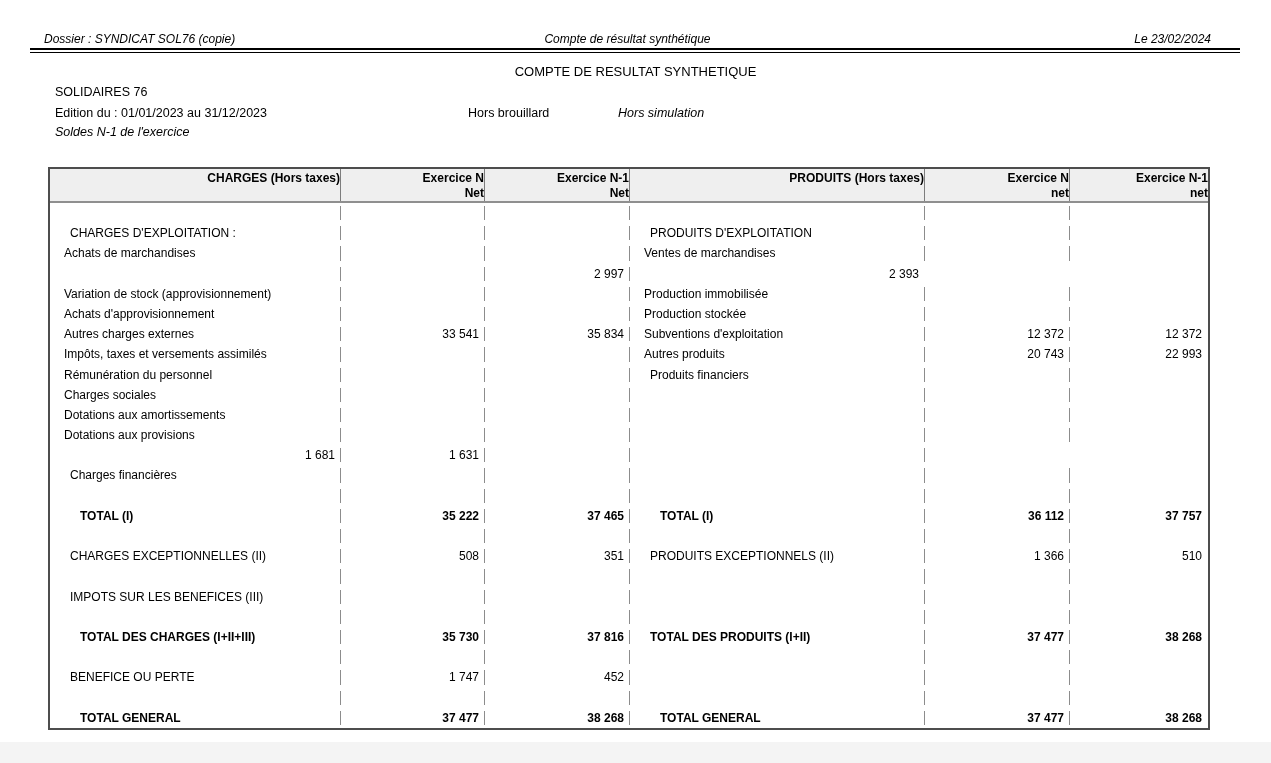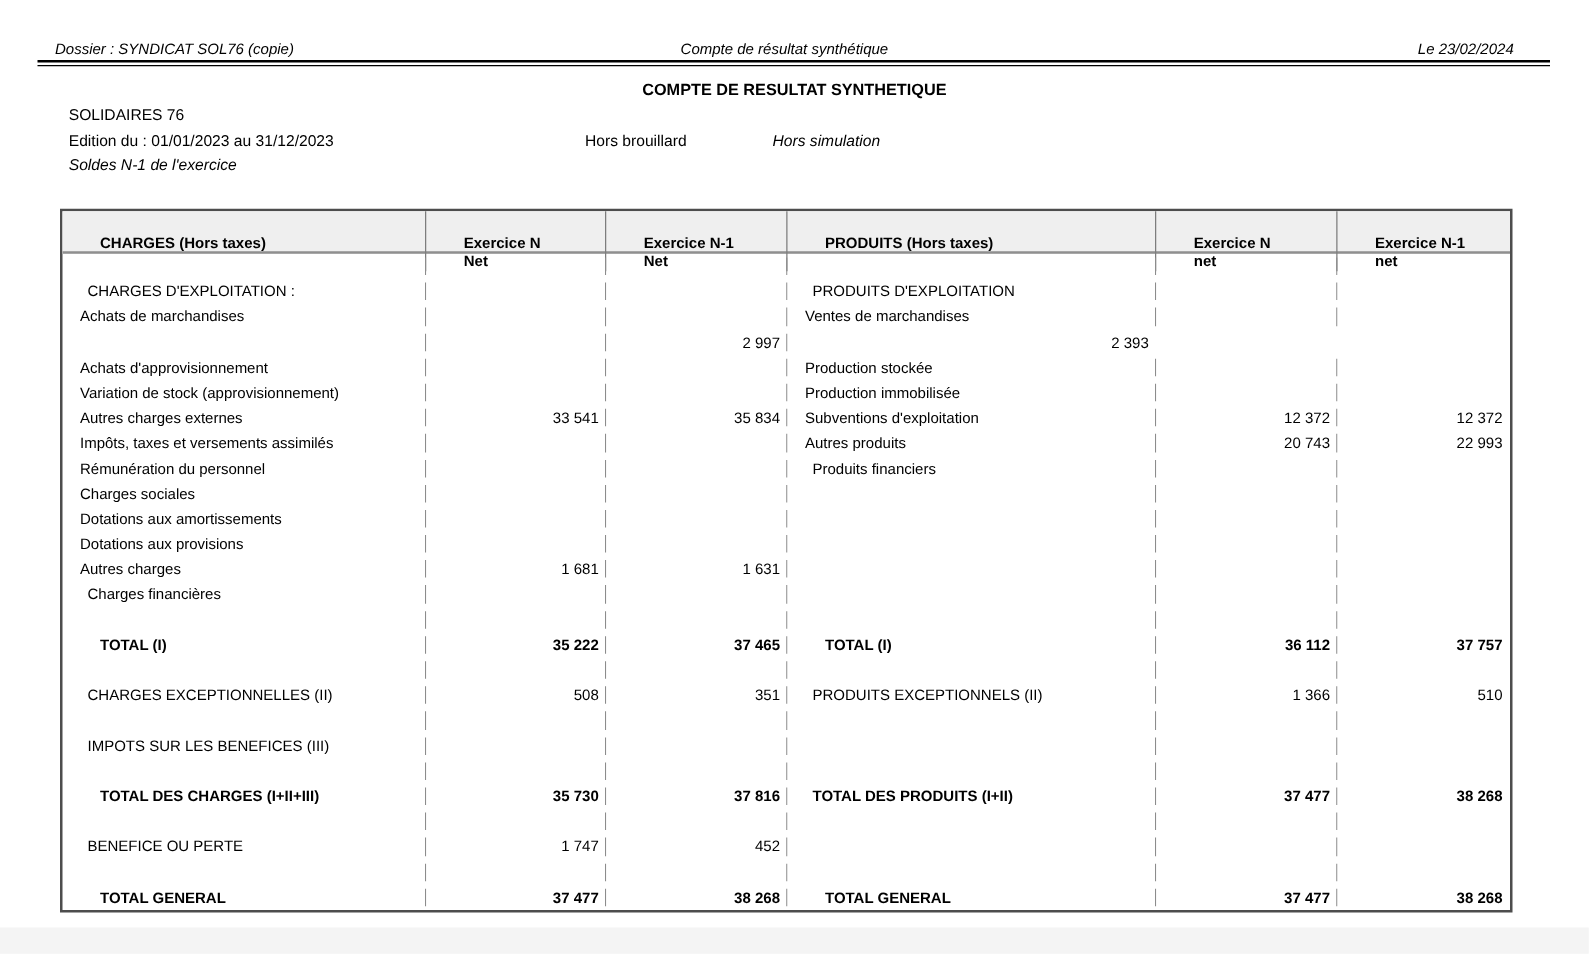--- a/index.html
+++ b/index.html
@@ -12,39 +12,38 @@
   
   .topbar{position:absolute;top:32px;left:44px;right:60px;height:16px;font-size:12px;font-style:italic;}
   .topbar .left{position:absolute;left:0;top:0;white-space:nowrap;}
   .topbar .center{position:absolute;left:0;right:0;text-align:center;top:0;white-space:nowrap;}
   .topbar .right{position:absolute;right:0;top:0;white-space:nowrap;}
   .double-rule{
     position:absolute;top:48px;left:30px;right:31px;height:2px;
     border-top:2px solid #000;border-bottom:1px solid #000;
   }
   
-  .doc-title{position:absolute;top:64px;left:0;right:0;text-align:center;font-size:13px;font-weight:bold;}
+  .doc-title{position:absolute;top:64px;left:0;right:0;text-align:center;font-size:13px;font-weight:normal;}
   .entity{position:absolute;top:85px;left:55px;font-size:12.5px;}
   .edition{position:absolute;top:106px;left:55px;font-size:12.5px;}
   .brouillard{position:absolute;top:106px;left:468px;font-size:12.5px;}
   .simulation{position:absolute;top:106px;left:618px;font-size:12.5px;font-style:italic;}
   .soldes{position:absolute;top:125px;left:55px;font-size:12.5px;font-style:italic;}
   
   .rtable{
     position:absolute;top:167px;left:48px;width:1162px;
     border:2px solid #4d4d4d;box-sizing:border-box;background:#fff;
   }
   .thead{
     display:grid;grid-template-columns:291px 144px 145px 295px 145px auto;
     background:#efefef;border-bottom:2px solid #8f8f8f;height:34px;box-sizing:border-box;
   }
   .thead .hcell{
-    text-align:left;font-weight:bold;font-size:12px;line-height:15px;padding-top:18px;
+    text-align:right;font-weight:bold;font-size:12px;line-height:15px;padding-top:2px;
     box-sizing:border-box;
-    margin-left:30px;
   }
   .thead .hcell:not(.last){border-right:1px solid #7d7d7d;}
   .tbody{position:relative;}
   .trow{
     display:grid;grid-template-columns:291px 144px 145px 295px 145px auto;
     height:20.2px;
   }
   .tcell{
     position:relative;font-size:12px;line-height:20.2px;white-space:nowrap;
     overflow:hidden;box-sizing:border-box;
@@ -129,32 +128,32 @@
         <div class="tcell num"></div>
         <div class="tcell num last"></div>
       </div>
       <div class="trow">
         <div class="tcell num"></div>
         <div class="tcell num"></div>
         <div class="tcell num">2 997</div>
         <div class="tcell num last">2 393</div>
       </div>
       <div class="trow">
+        <div class="tcell lbl item">Variation de stock (approvisionnement)</div>
+        <div class="tcell num"></div>
+        <div class="tcell num"></div>
+        <div class="tcell lbl item">Production immobilisée</div>
+        <div class="tcell num"></div>
+        <div class="tcell num last"></div>
+      </div>
+      <div class="trow">
         <div class="tcell lbl item">Achats d'approvisionnement</div>
         <div class="tcell num"></div>
         <div class="tcell num"></div>
         <div class="tcell lbl item">Production stockée</div>
-        <div class="tcell num"></div>
-        <div class="tcell num last"></div>
-      </div>
-      <div class="trow">
-        <div class="tcell lbl item">Variation de stock (approvisionnement)</div>
-        <div class="tcell num"></div>
-        <div class="tcell num"></div>
-        <div class="tcell lbl item">Production immobilisée</div>
         <div class="tcell num"></div>
         <div class="tcell num last"></div>
       </div>
       <div class="trow">
         <div class="tcell lbl item">Autres charges externes</div>
         <div class="tcell num">33 541</div>
         <div class="tcell num">35 834</div>
         <div class="tcell lbl item">Subventions d'exploitation</div>
         <div class="tcell num">12 372</div>
         <div class="tcell num last">12 372</div>
@@ -193,21 +192,20 @@
       </div>
       <div class="trow">
         <div class="tcell lbl item">Dotations aux provisions</div>
         <div class="tcell num"></div>
         <div class="tcell num"></div>
         <div class="tcell lbl"></div>
         <div class="tcell num"></div>
         <div class="tcell num last"></div>
       </div>
       <div class="trow">
-        <div class="tcell lbl item">Autres charges</div>
         <div class="tcell num">1 681</div>
         <div class="tcell num">1 631</div>
         <div class="tcell lbl"></div>
         <div class="tcell num"></div>
         <div class="tcell num last"></div>
       </div>
       <div class="trow">
         <div class="tcell lbl section">Charges financières</div>
         <div class="tcell num"></div>
         <div class="tcell num"></div>

